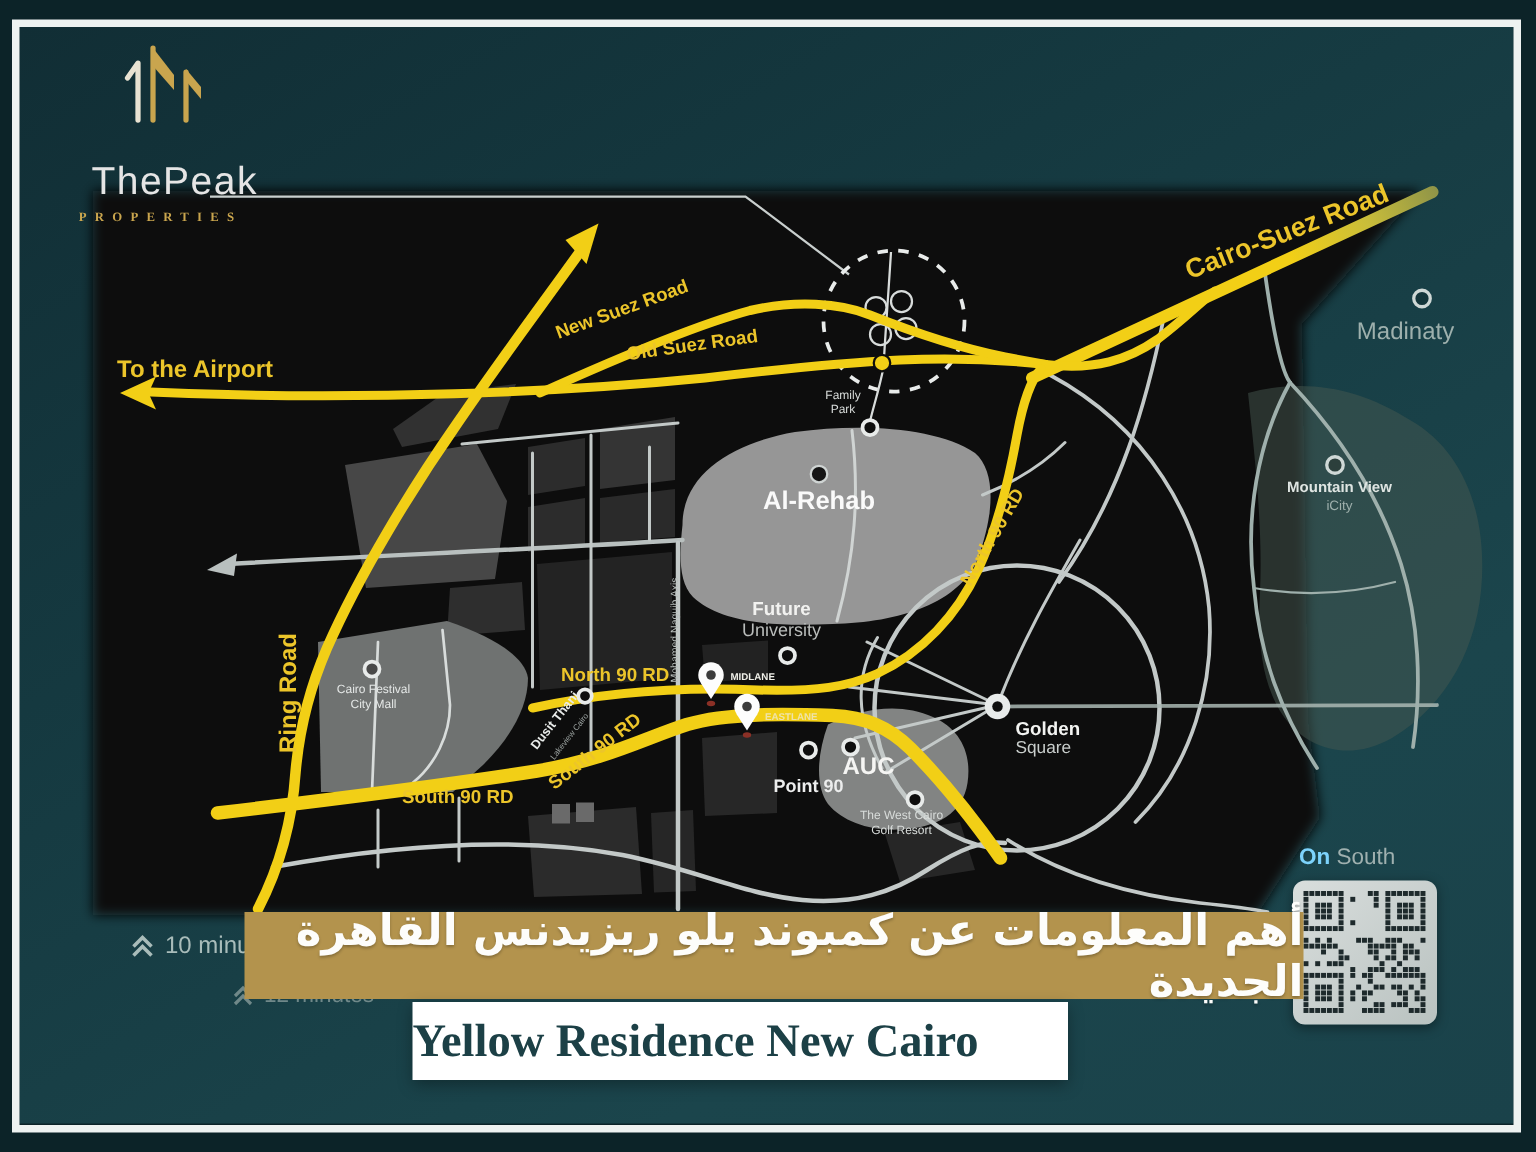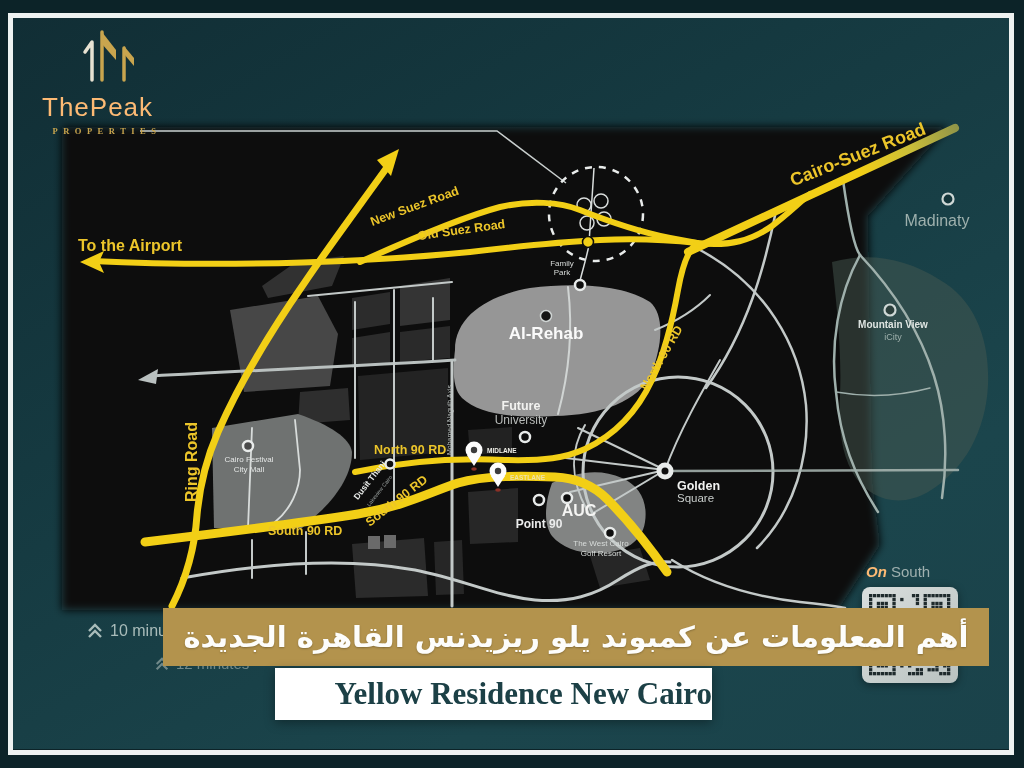--- a/index.html
+++ b/index.html
@@ -8,39 +8,39 @@
   .inner{position:absolute;left:13px;top:18px;width:996px;height:731px;
          background:linear-gradient(150deg,#112e35 0%,#153940 35%,#1b454c 75%,#1a424a 100%);}
   .frame{position:absolute;left:8px;top:13px;width:1006px;height:742px;box-sizing:border-box;
          border:5px solid #eef2f1;z-index:10;pointer-events:none;}
   #map-svg{position:absolute;left:0;top:0;z-index:1;}
   .map-label{font-family:"Liberation Sans",sans-serif;}
   .yl{fill:#ecc52a;}
   .b{font-weight:bold;}
   
   .logo{position:absolute;left:42px;top:26px;width:130px;z-index:4;}
-  .logo-name{margin-top:2px;text-align:left;color:#fdba74;font-size:26px;letter-spacing:1px;}
+  .logo-name{margin-top:14px;text-align:right;color:#e5e5e5;font-size:26px;letter-spacing:1px;}
   .logo-tag{text-align:center;color:#c9a54e;font-size:8.5px;letter-spacing:5.5px;font-weight:bold;margin-top:3px;font-family:Liberation Serif, serif;}
   
   .time-line{position:absolute;display:flex;align-items:center;gap:6px;z-index:2;}
   .t1{left:86px;top:622px;color:#a9bcba;font-size:16px;}
   .t2{left:154px;top:655px;color:#869b9a;font-size:15px;opacity:.8;}
   
   .maps-block{position:absolute;left:862px;top:563px;width:96px;z-index:3;}
   .maps-label{font-size:15px;color:#9fb0af;margin-left:4px;}
-  .maps-label .w{color:#fdba74;font-weight:bold;font-style:italic;}
+  .maps-label .w{color:#7dd3fc;font-weight:bold;}
   .qr-wrap{margin-top:7px;width:96px;height:96px;background:linear-gradient(135deg,#d9dedd,#b9c2c0);
            border-radius:8px;box-shadow:0 2px 8px rgba(0,0,0,.4);}
   
-  .gold-banner{position:absolute;left:163px;top:608px;width:826px;height:58px;background:#b3934d;
+  .gold-banner{position:absolute;left:163px;top:608px;width:706px;height:58px;background:#b3934d;
                z-index:5;display:flex;align-items:center;justify-content:center;}
   .gold-banner div{direction:rtl;color:#fdfdfb;font-size:29px;font-weight:bold;
                    font-family:"DejaVu Sans",sans-serif;text-shadow:0 1px 2px rgba(0,0,0,.25);}
   .white-banner{position:absolute;left:275px;top:668px;width:437px;height:52px;background:#ffffff;
-                z-index:6;display:flex;align-items:center;justify-content:flex-end;
+                z-index:6;display:flex;align-items:center;justify-content:flex-start;
                 box-shadow:0 3px 10px rgba(0,0,0,.35);}
   .white-banner div{color:#1c4046;font-size:31px;font-weight:bold;font-family:"Liberation Serif","DejaVu Serif",serif;}
 </style>
 </head>
 <body>
 
 <div class="inner"></div>
 
 <svg id="map-svg" width="1024" height="768" viewBox="0 0 1024 768">
   <defs>

